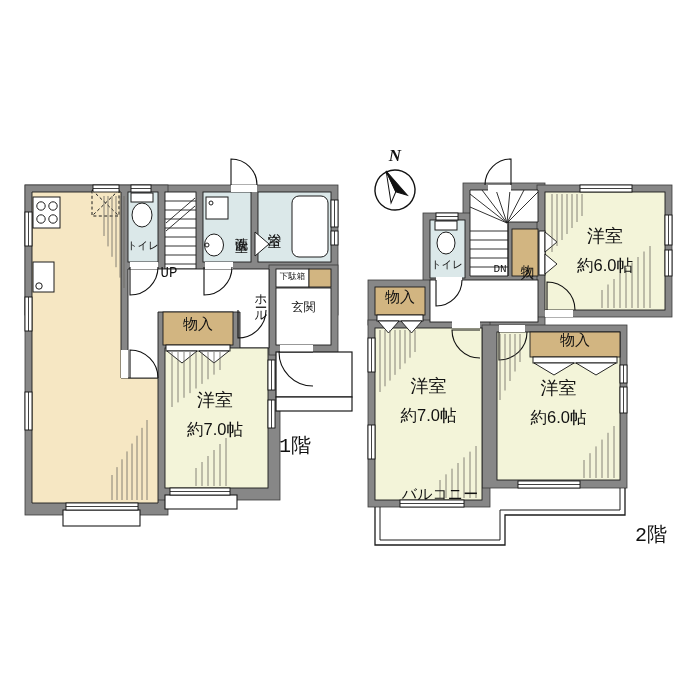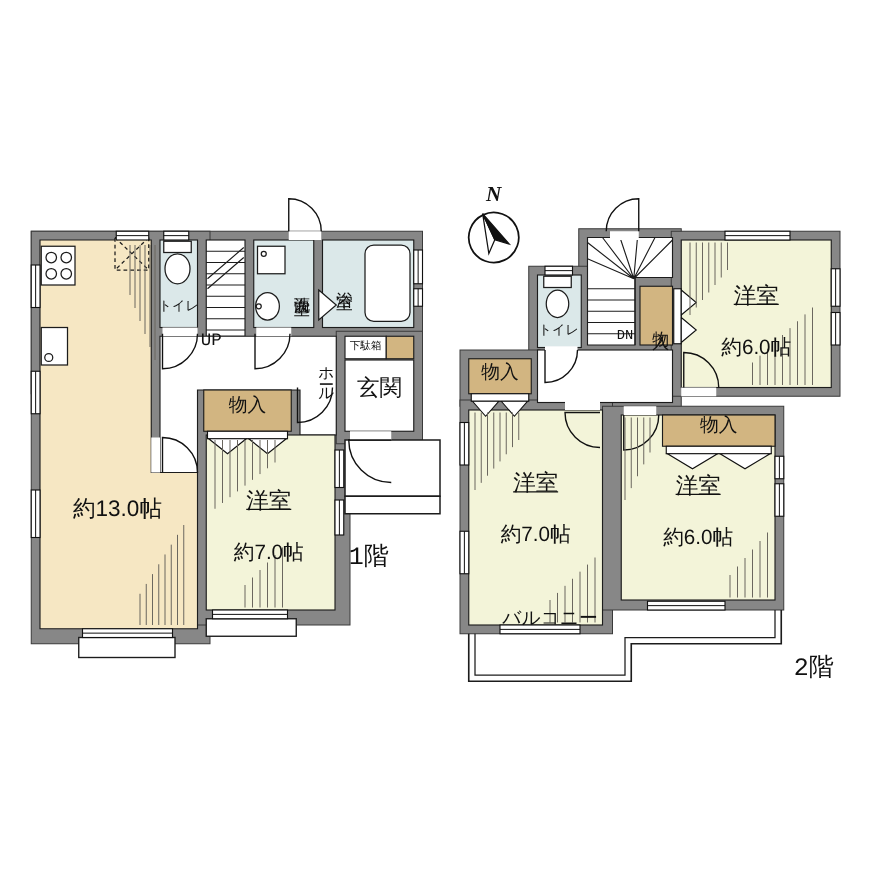--- a/index.html
+++ b/index.html
@@ -2,22 +2,22 @@
 <html><head>
 <meta charset="utf-8">
 <style>
   html,body{margin:0;padding:0;background:#fff;}
   #canvas{position:relative;width:700px;height:700px;background:#ffffff;overflow:hidden;
           font-family:"Liberation Sans", sans-serif;color:#111;}
   #plan{position:absolute;left:0;top:0;}
   .lbl{position:absolute;text-align:center;line-height:1.12;color:#111;white-space:nowrap;font-family:Liberation Mono, monospace;}
   .v{writing-mode:vertical-rl;text-orientation:upright;white-space:normal;letter-spacing:1px;}
   .rlbl{position:absolute;text-align:center;color:#111;}
-  .rname{font-size:18px;text-decoration:underline;}
-  .rsize{font-size:16.5px;margin-top:19px;}
+  .rname{font-size:18px;}
+  .rsize{font-size:16.5px;margin-top:7px;}
   .big{font-size:20px;}
   .compass-n{font-family:"Liberation Serif", serif;font-style:italic;font-weight:bold;}
 </style>
 </head>
 <body>
 
 <div id="canvas">
 
 <svg id="plan" width="700" height="700" viewBox="0 0 700 700">
 
@@ -249,33 +249,32 @@
         <line x1="584" y1="478" x2="584" y2="460" stroke="#6b675f" stroke-width="0.8"></line>
         <line x1="590" y1="478" x2="590" y2="453.2" stroke="#6b675f" stroke-width="0.8"></line>
         <line x1="596" y1="478" x2="596" y2="446.4" stroke="#6b675f" stroke-width="0.8"></line>
         <line x1="602" y1="478" x2="602" y2="439.6" stroke="#6b675f" stroke-width="0.8"></line>
         <line x1="608" y1="478" x2="608" y2="432.8" stroke="#6b675f" stroke-width="0.8"></line>
         <line x1="614" y1="478" x2="614" y2="426" stroke="#6b675f" stroke-width="0.8"></line>
       </g>
 </svg>
 
 <div class="rlbl" style="left:38px;top:376px;width:112px">
-  <div class="rsize" style="font-size:18px">約13.0帖</div>
 </div>
 <div class="rlbl" style="left:162px;top:388px;width:106px">
   <div class="rname">洋室</div>
   <div class="rsize">約7.0帖</div>
 </div>
 <div class="lbl" style="left:124px;top:241px;width:38px;font-size:10.5px">トイレ</div>
 <div class="lbl" style="left:153px;top:266px;width:32px;font-size:14px">UP</div>
 <div class="lbl v" style="left:229px;top:195px;width:18px;height:66px;font-size:13px">洗面室</div>
 <div class="lbl v" style="left:263px;top:199px;width:18px;height:50px;font-size:13.5px">浴室</div>
 <div class="lbl v" style="left:250px;top:271px;width:17px;height:60px;font-size:12.5px">ホール</div>
 <div class="lbl" style="left:276px;top:273px;width:33px;font-size:8.5px">下駄箱</div>
-<div class="lbl" style="left:276px;top:302px;width:55px;font-size:18px">玄関</div>
+<div class="lbl" style="left:276px;top:302px;width:55px;font-size:12px">玄関</div>
 <div class="lbl" style="left:163px;top:318px;width:70px;font-size:15px">物入</div>
 <div class="lbl big" style="left:268px;top:436px;width:54px">1階</div>
 
 <div class="lbl compass-n" style="left:383px;top:146px;width:24px;font-size:17px">N</div>
 <div class="lbl" style="left:427px;top:260px;width:40px;font-size:10.5px">トイレ</div>
 <div class="lbl" style="left:485px;top:263px;width:30px;font-size:11px">DN</div>
 <div class="lbl v" style="left:516px;top:234px;width:18px;height:42px;font-size:13.5px">物入</div>
 <div class="lbl" style="left:375px;top:291px;width:50px;font-size:15px">物入</div>
 <div class="lbl" style="left:530px;top:334px;width:90px;font-size:15px">物入</div>
 <div class="rlbl" style="left:549px;top:224px;width:112px">

